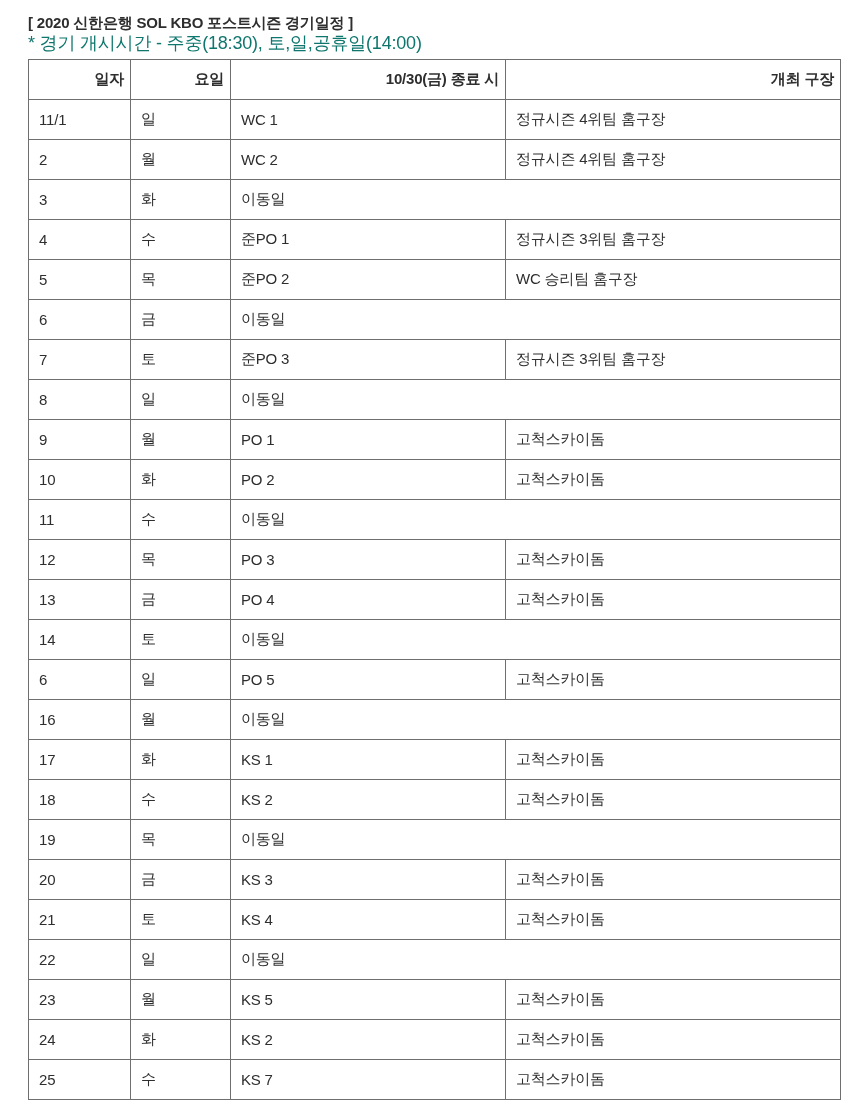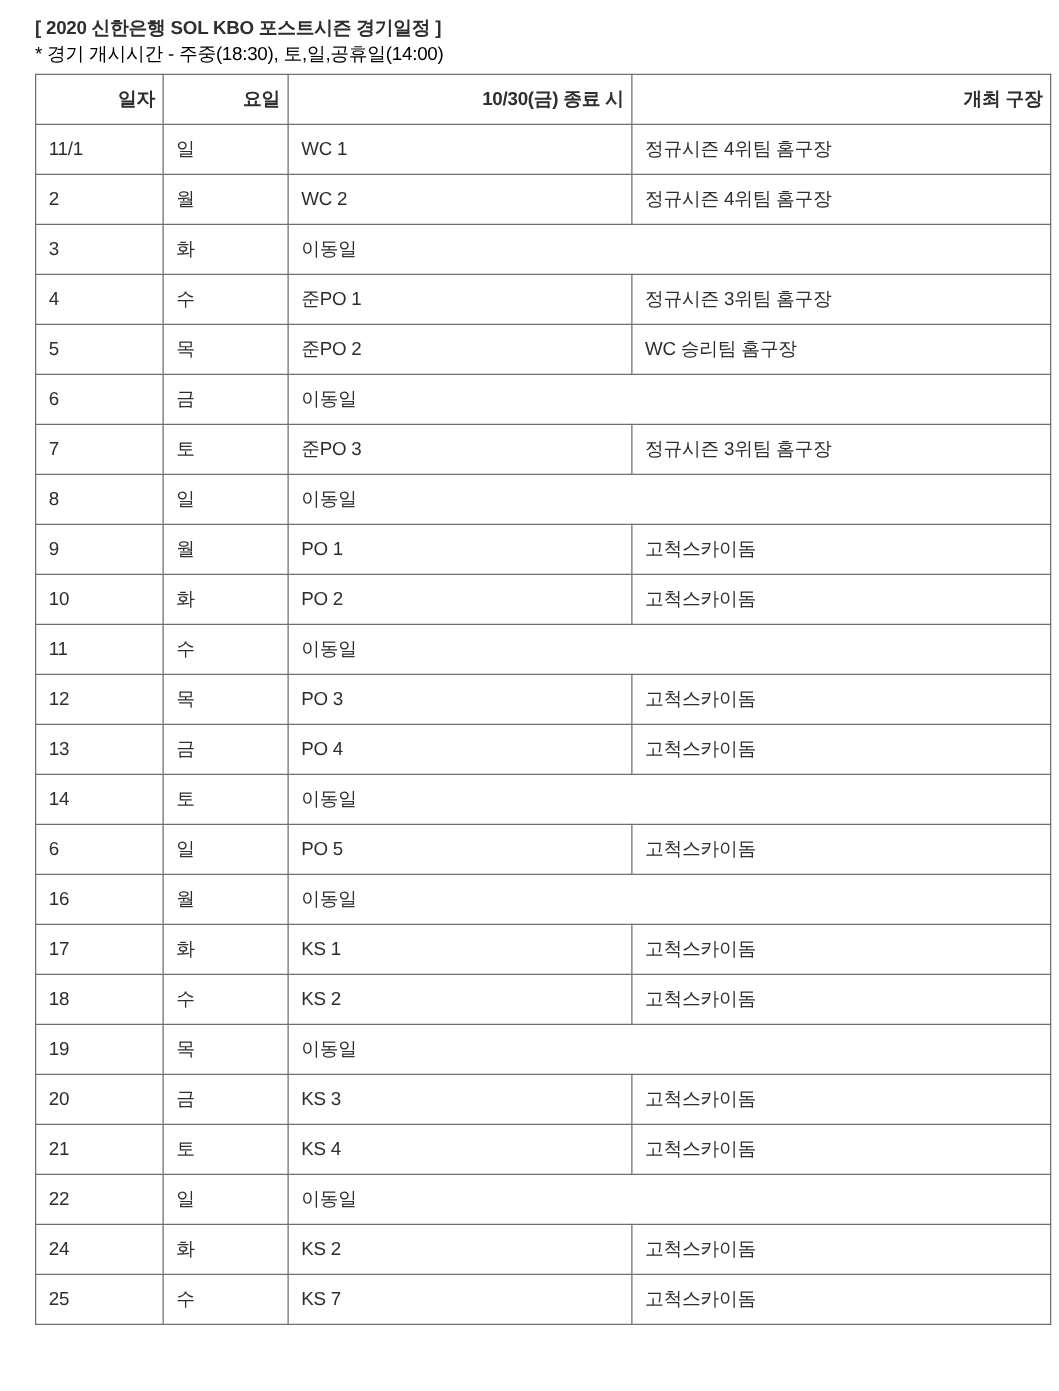--- a/index.html
+++ b/index.html
@@ -17,23 +17,23 @@
     border-radius: 14px;
   }
   .title {
     font-size: 15px;
     font-weight: 700;
     color: #2e2e2e;
     line-height: 21px;
     letter-spacing: -0.2px;
   }
   .subtitle {
-    font-size: 15px;
+    font-size: 18px;
     font-weight: 400;
-    color: #000000;
+    color: #0f766e;
     line-height: 21px;
     letter-spacing: -0.2px;
   }
   table.schedule {
     border-collapse: collapse;
     table-layout: fixed;
     width: 812px;
     margin-top: 5px;
   }
   table.schedule col.c-date  { width: 102px; }
@@ -197,20 +197,26 @@
           <td>토</td>
           <td>KS 4</td>
           <td>고척스카이돔</td>
         </tr>
         <tr>
           <td>22</td>
           <td>일</td>
           <td colspan="2">이동일</td>
         </tr>
         <tr>
+          <td>23</td>
+          <td>월</td>
+          <td>KS 5</td>
+          <td>고척스카이돔</td>
+        </tr>
+        <tr>
           <td>24</td>
           <td>화</td>
           <td>KS 2</td>
           <td>고척스카이돔</td>
         </tr>
         <tr>
           <td>25</td>
           <td>수</td>
           <td>KS 7</td>
           <td>고척스카이돔</td>

